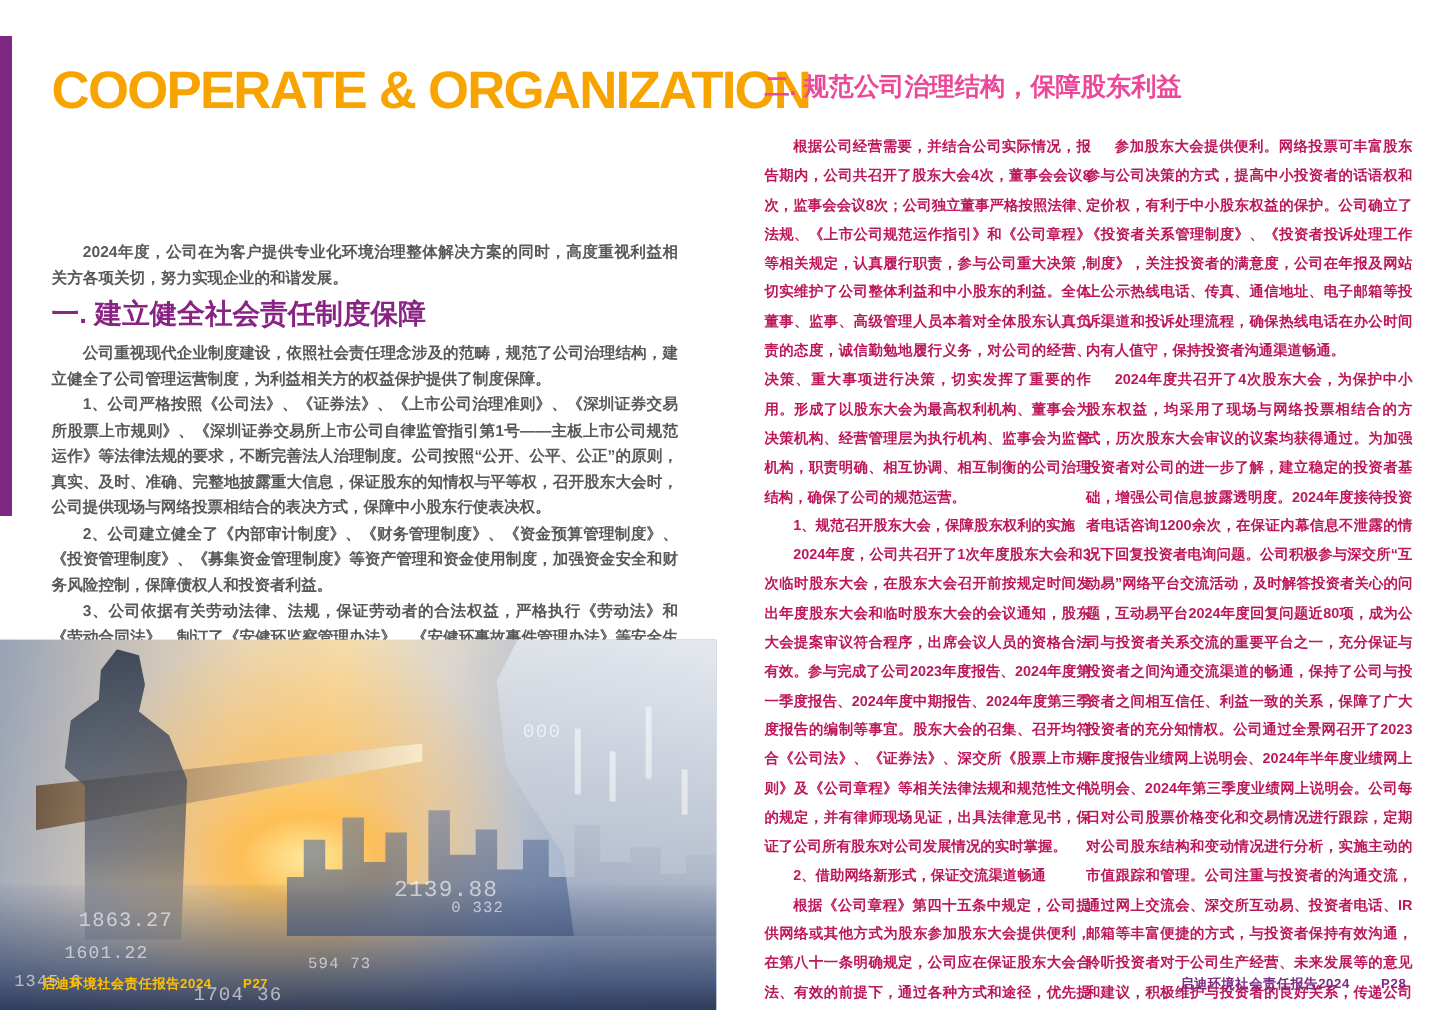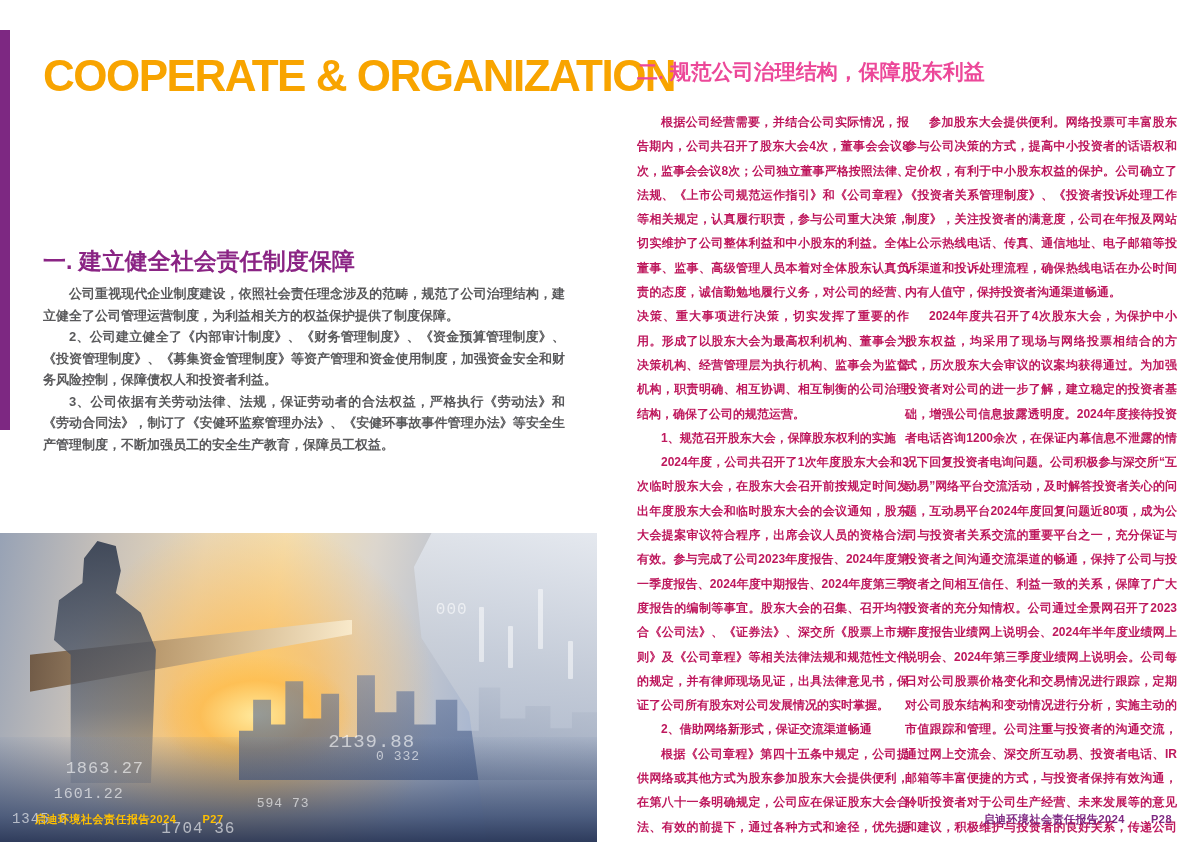--- a/index.html
+++ b/index.html
@@ -90,25 +90,27 @@
 </style>
 </head>
 <body>
 
 <div class="spread">
 
   <div class="accent-bar"></div>
 
   <div class="title-en">COOPERATE &amp; ORGANIZATION</div>
 
+  <p class="intro">2024年度，公司在为客户提供专业化环境治理整体解决方案的同时，高度重视利益相关方各项关切，努力实现企业的和谐发展。</p>
 
   <div class="sec1-heading">一. 建立健全社会责任制度保障</div>
 
   <div class="left-body">
     <p>公司重视现代企业制度建设，依照社会责任理念涉及的范畴，规范了公司治理结构，建立健全了公司管理运营制度，为利益相关方的权益保护提供了制度保障。</p>
+    <p>1、公司严格按照《公司法》、《证券法》、《上市公司治理准则》、《深圳证券交易所股票上市规则》、《深圳证券交易所上市公司自律监管指引第1号——主板上市公司规范运作》等法律法规的要求，不断完善法人治理制度。公司按照“公开、公平、公正”的原则，真实、及时、准确、完整地披露重大信息，保证股东的知情权与平等权，召开股东大会时，公司提供现场与网络投票相结合的表决方式，保障中小股东行使表决权。</p>
     <p>2、公司建立健全了《内部审计制度》、《财务管理制度》、《资金预算管理制度》、《投资管理制度》、《募集资金管理制度》等资产管理和资金使用制度，加强资金安全和财务风险控制，保障债权人和投资者利益。</p>
     <p>3、公司依据有关劳动法律、法规，保证劳动者的合法权益，严格执行《劳动法》和《劳动合同法》，制订了《安健环监察管理办法》、《安健环事故事件管理办法》等安全生产管理制度，不断加强员工的安全生产教育，保障员工权益。</p>
   </div>
 
   <div class="photo">
     <div class="ph-sun"></div>
     <div class="ph-roof"></div>
     <div class="ph-skyline"></div>
     <div class="ph-figure-left"></div>
     <div class="ph-figure-right"></div>

